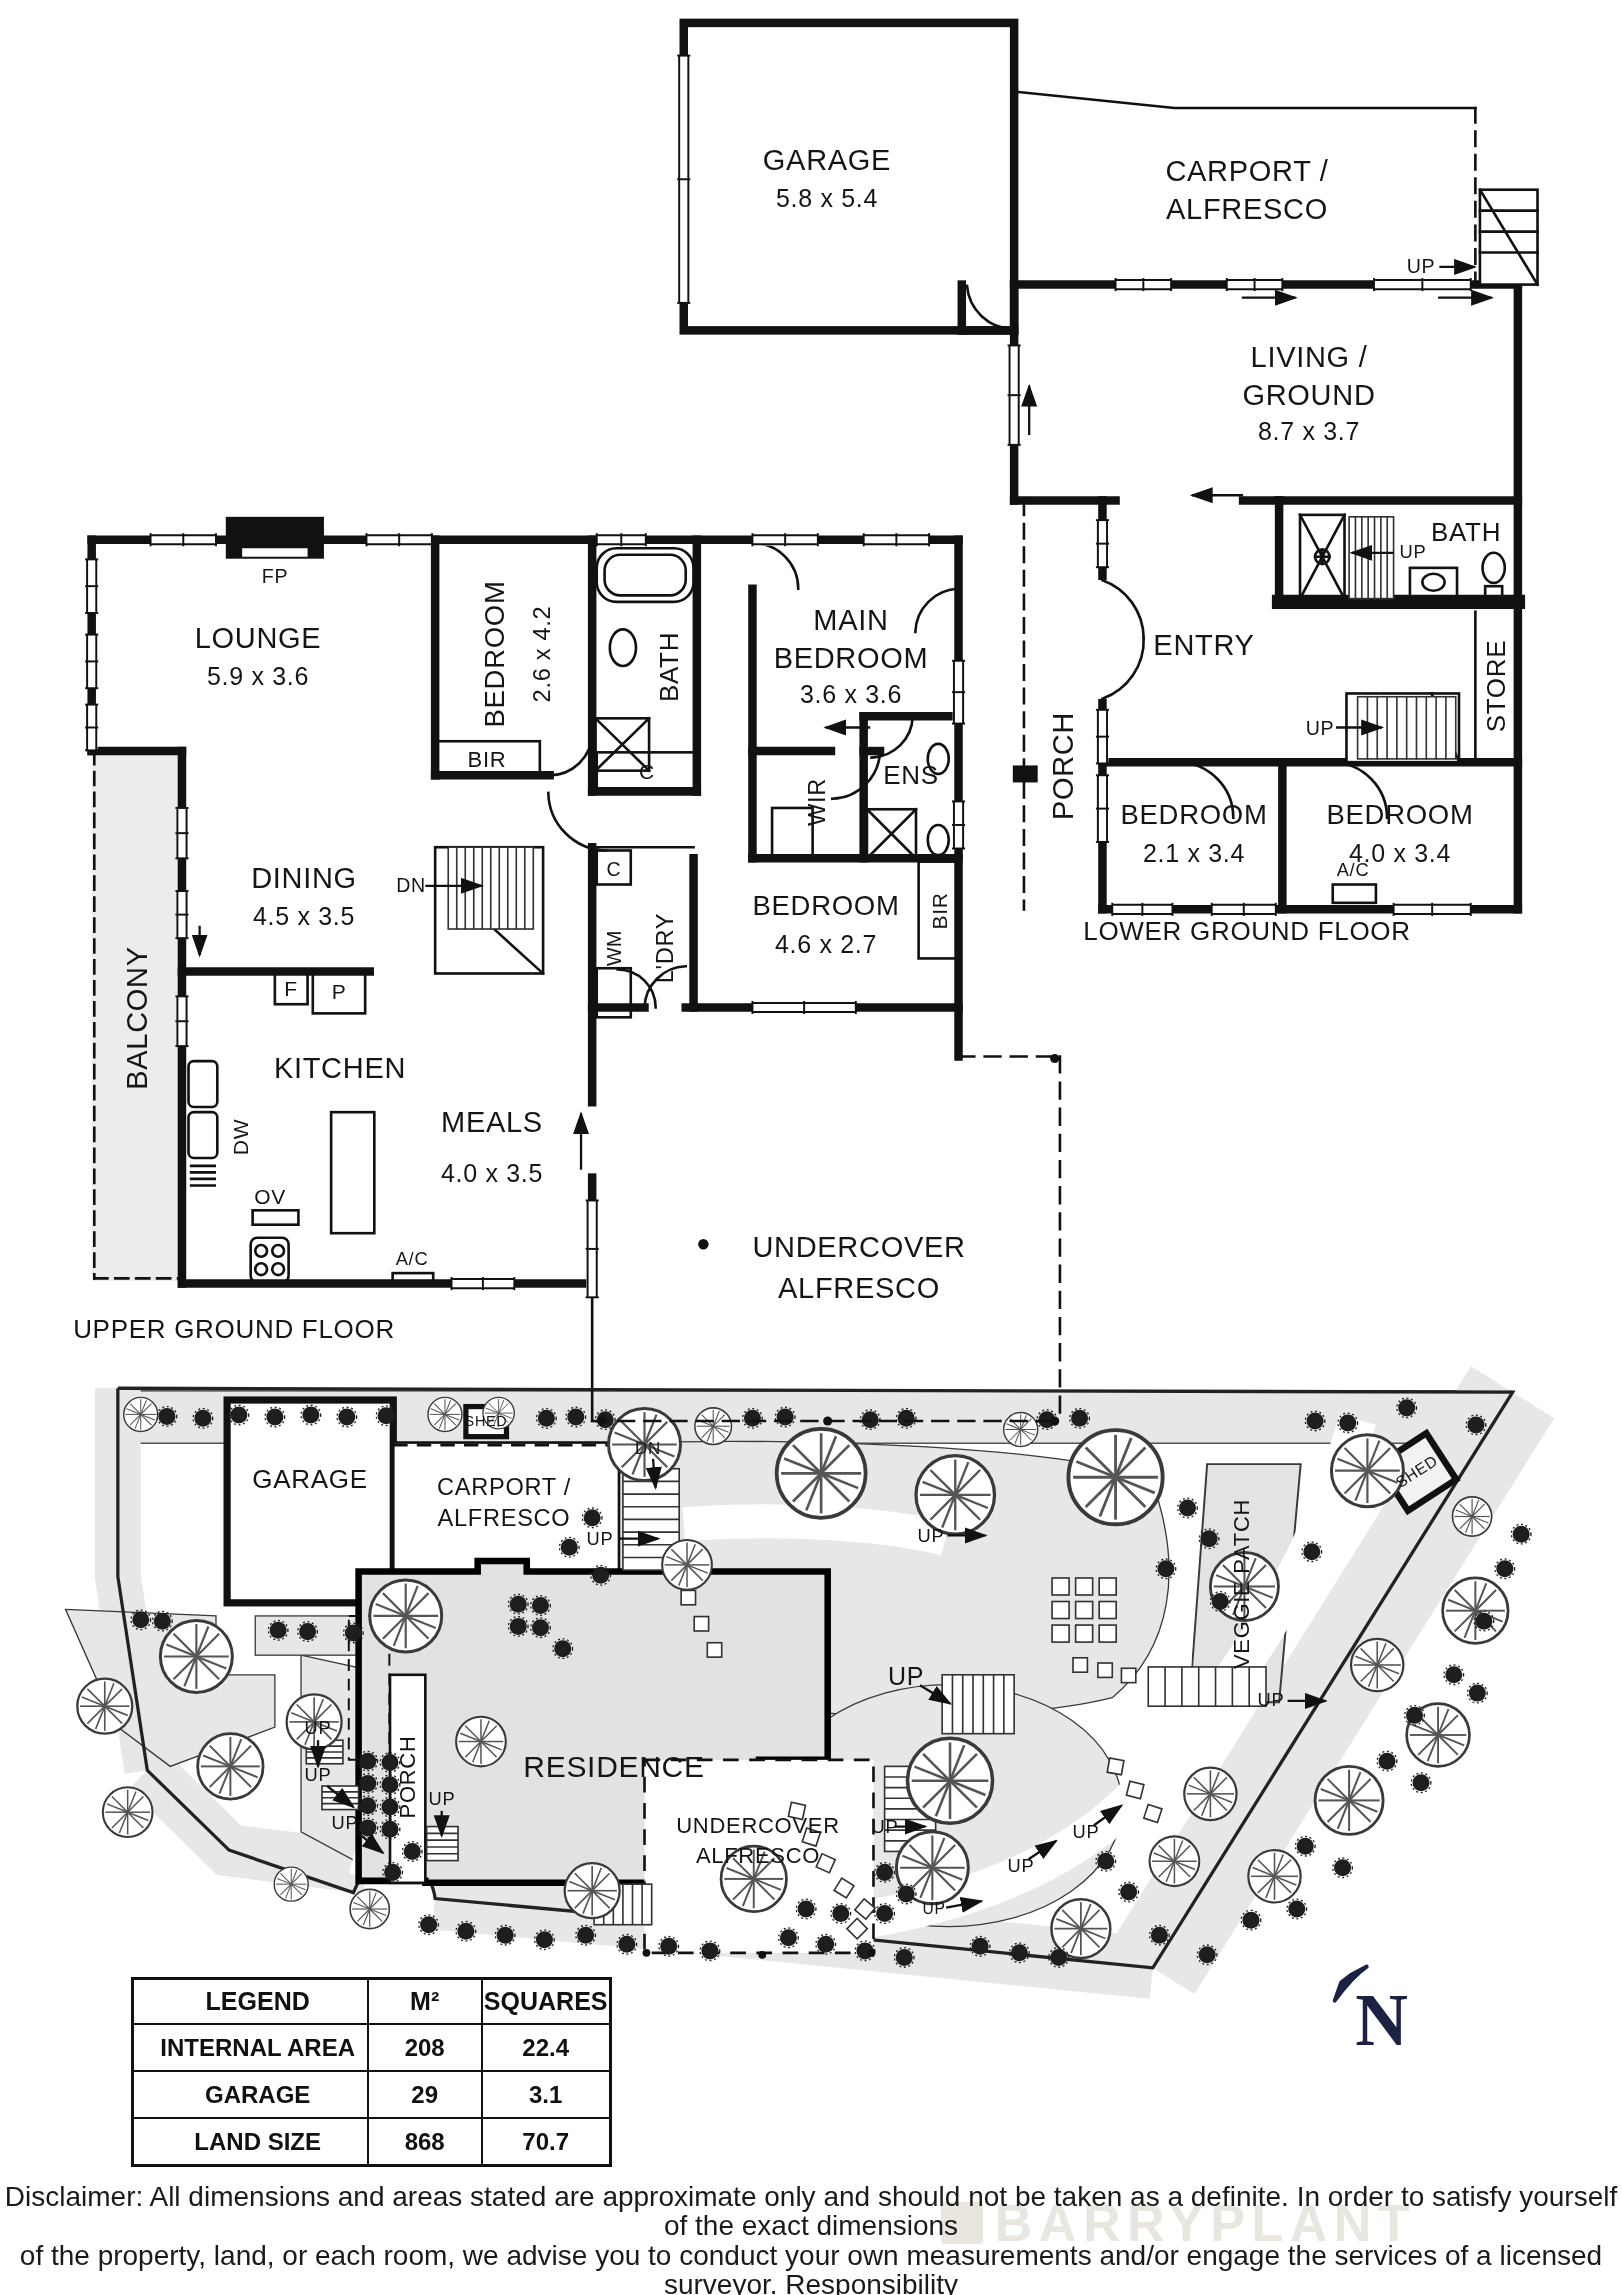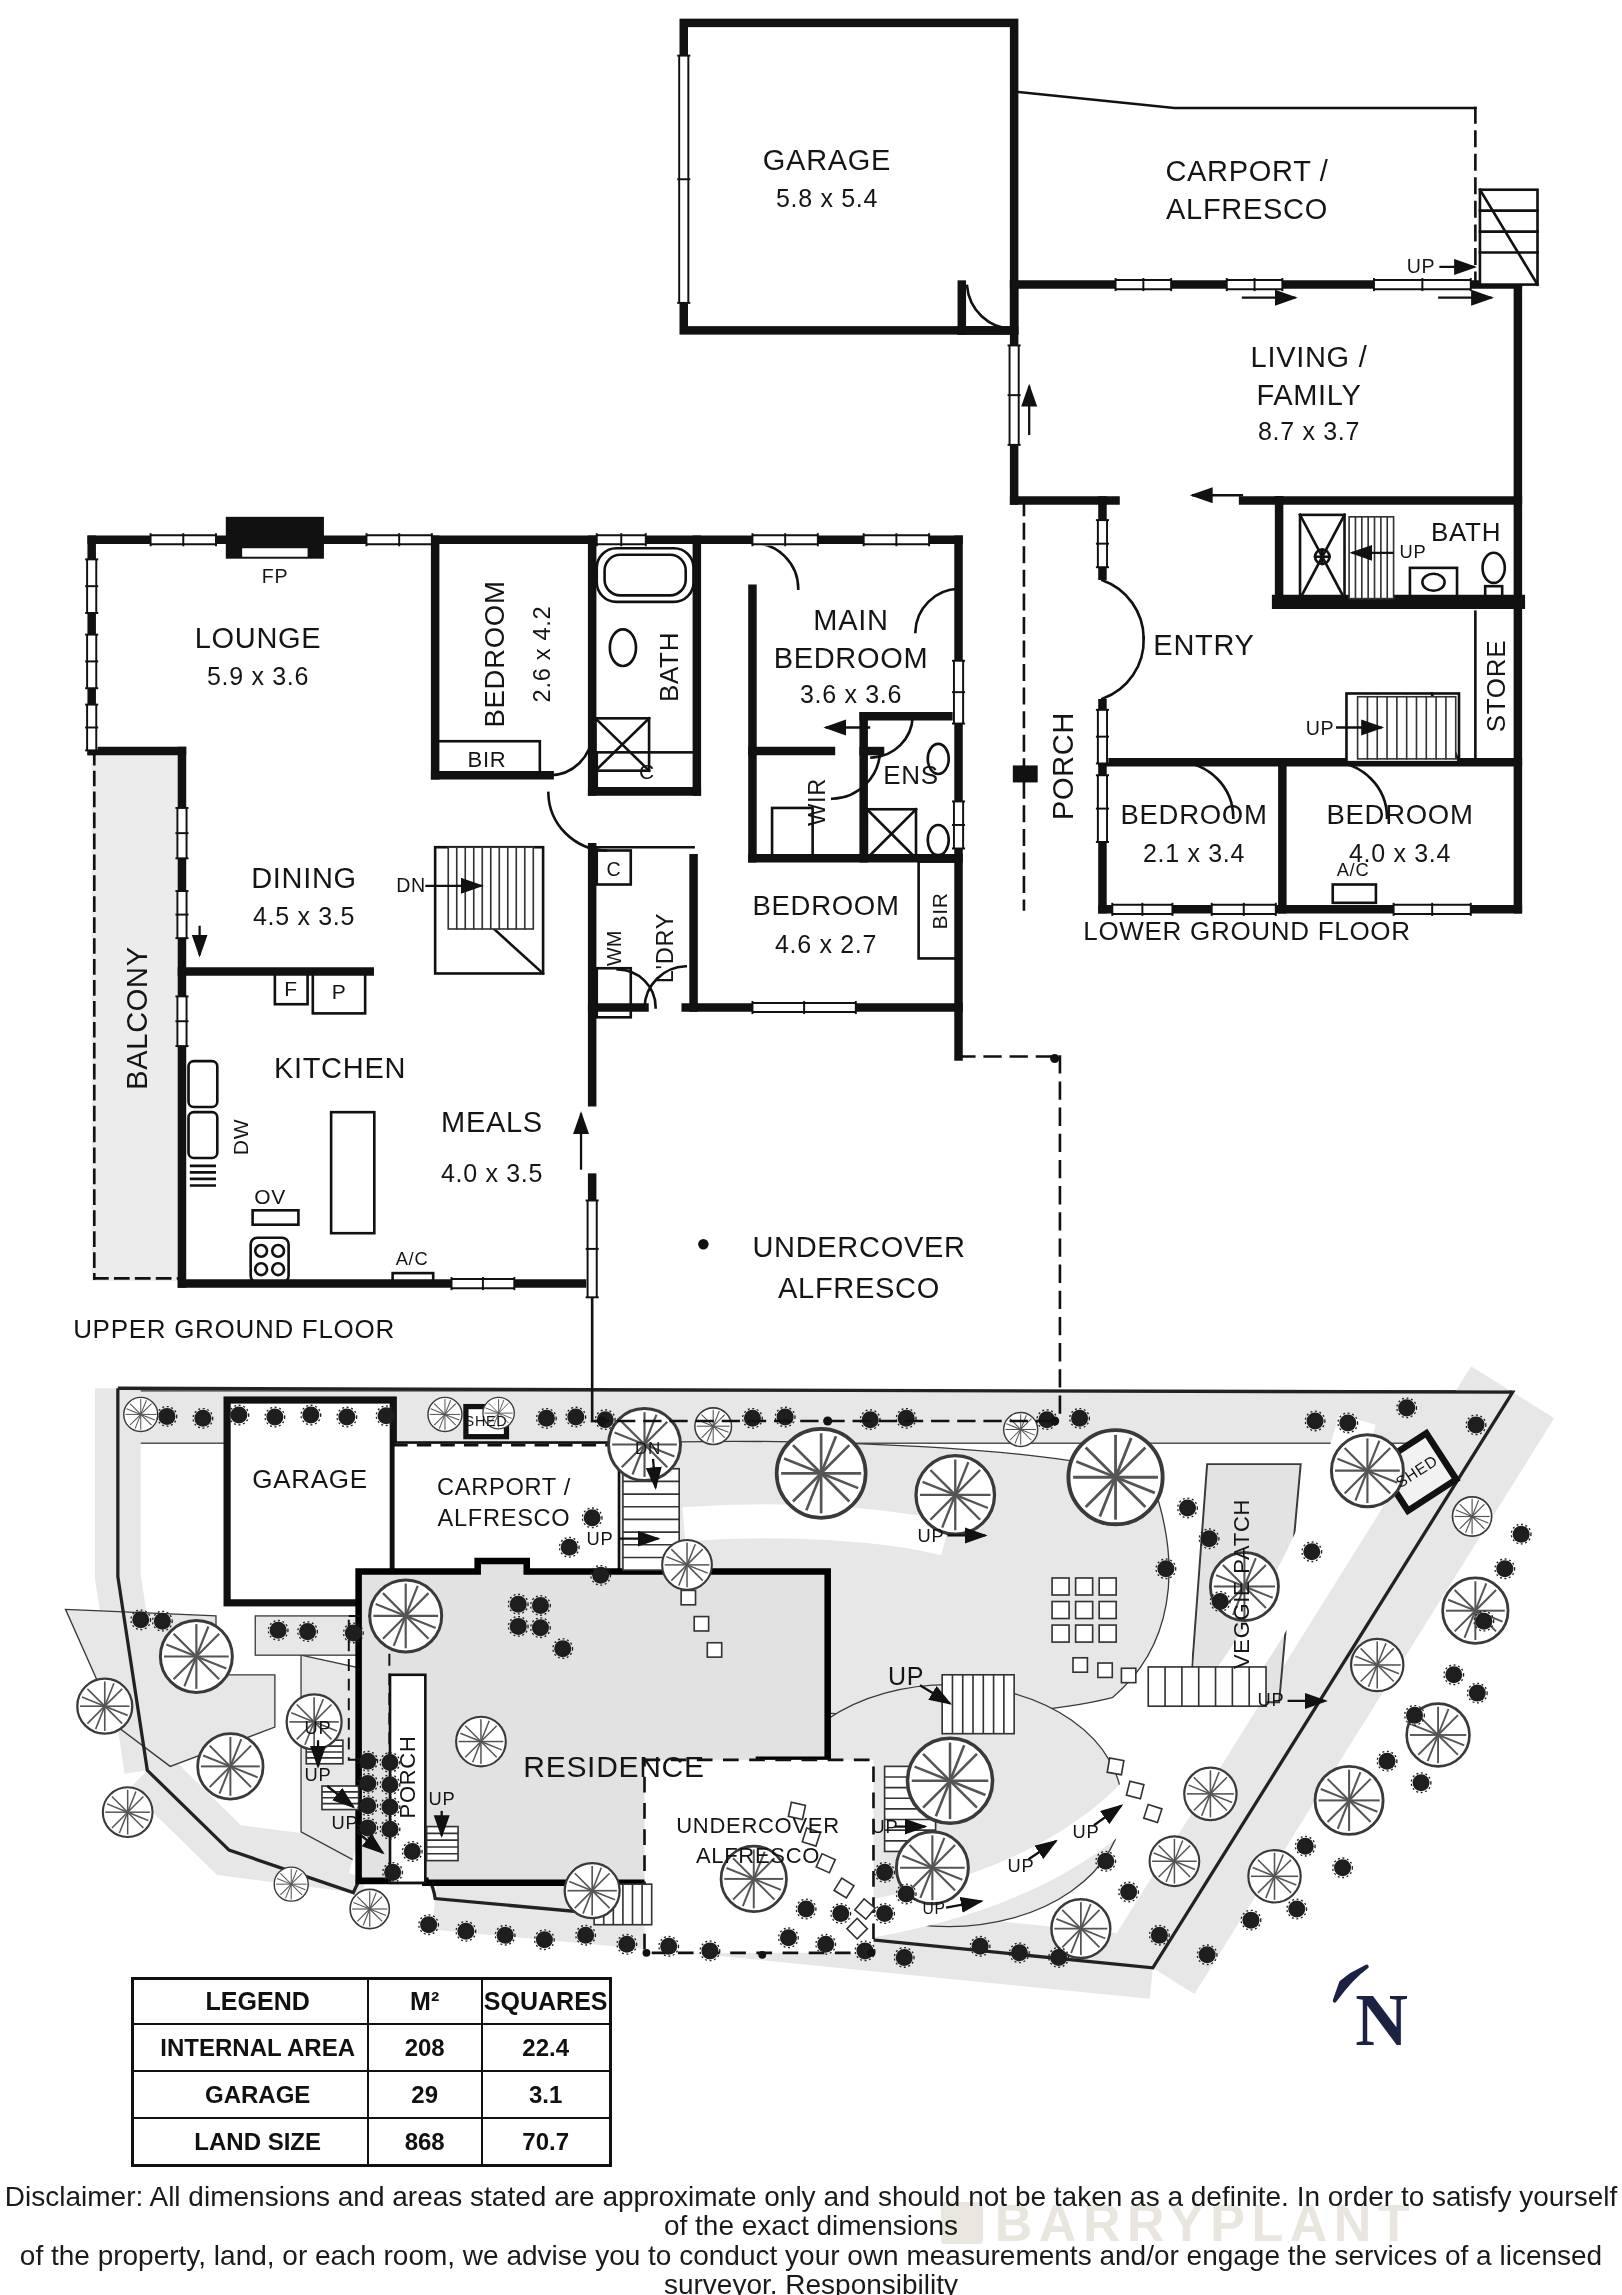--- a/index.html
+++ b/index.html
@@ -666,21 +666,21 @@
     <path d="M2089,3006 C2072,3018 2056,3036 2040,3058 L2050,3030 L2066,3018 Z" fill="#1c2342" stroke="#1c2342" stroke-width="6" stroke-linejoin="round"></path>
   </g>
 </svg>
 
 <div class="lbl f44" style="left:827px;top:160px">GARAGE</div>
 <div class="lbl f38" style="left:827px;top:198px">5.8 x 5.4</div>
 <div class="lbl f44" style="left:1247px;top:171px">CARPORT /</div>
 <div class="lbl f44" style="left:1247px;top:209px">ALFRESCO</div>
 <div class="lbl f30" style="left:1421px;top:266px">UP</div>
 <div class="lbl f44" style="left:1309px;top:357px">LIVING /</div>
-<div class="lbl f44" style="left:1309px;top:395px">FAMILY</div>
+<div class="lbl f44" style="left:1309px;top:395px">GROUND</div>
 <div class="lbl f38" style="left:1309px;top:431px">8.7 x 3.7</div>
 <div class="lbl f40" style="left:1466px;top:533px">BATH</div>
 <div class="lbl f28" style="left:1413px;top:552px">UP</div>
 <div class="lbl f44" style="left:1204px;top:645px">ENTRY</div>
 <div class="lbl rot f44" style="left:1063px;top:766px">PORCH</div>
 <div class="lbl rot f40" style="left:1497px;top:686px">STORE</div>
 <div class="lbl f30" style="left:1320px;top:728px">UP</div>
 <div class="lbl f42" style="left:1194px;top:815px">BEDROOM</div>
 <div class="lbl f38" style="left:1194px;top:853px">2.1 x 3.4</div>
 <div class="lbl f42" style="left:1400px;top:815px">BEDROOM</div>

